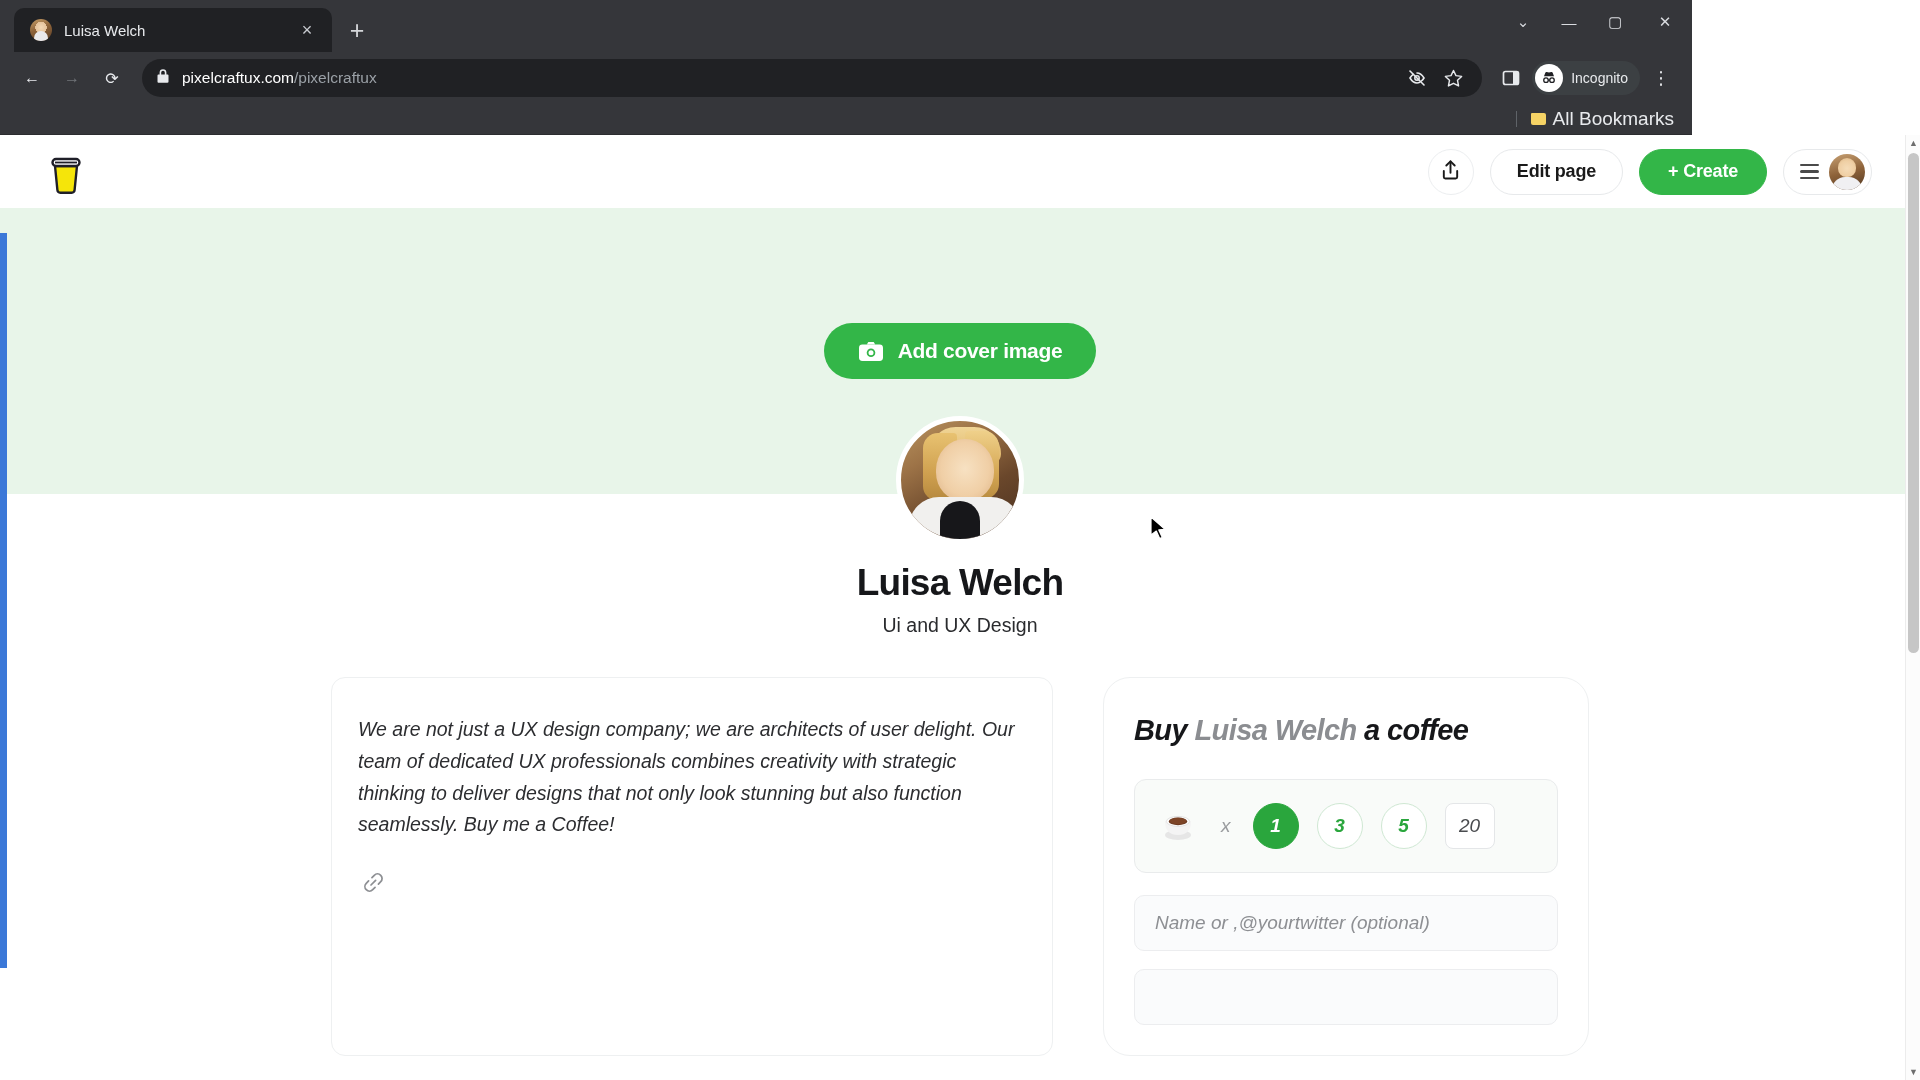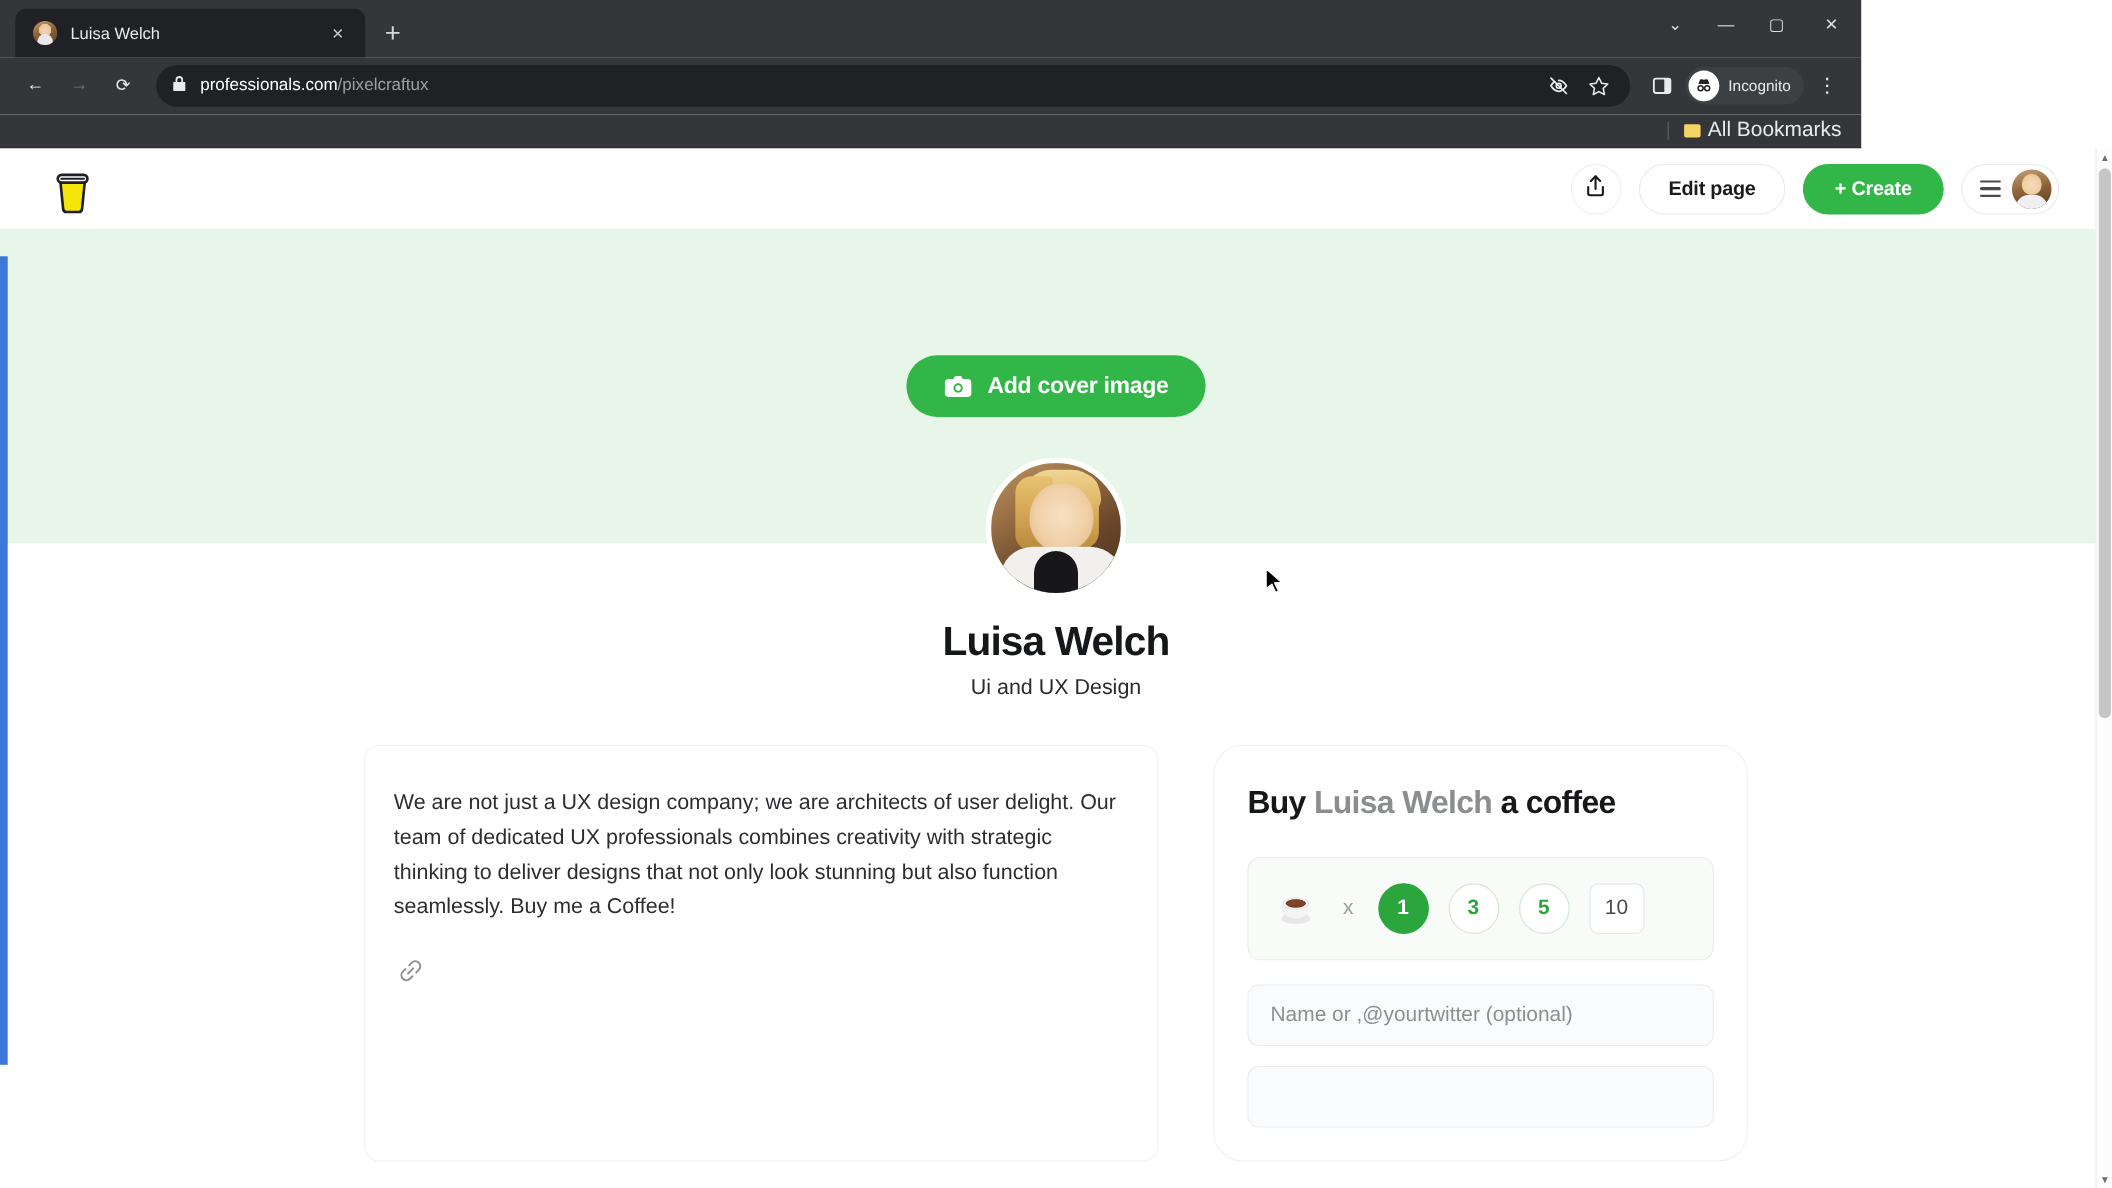--- a/index.html
+++ b/index.html
@@ -253,20 +253,21 @@
   .profile-tagline {
     text-align: center; margin-top: 10px;
     font-size: 19.5px; color: #2a2b2e; font-weight: 400;
   }
 
   
   .main-grid {
     display: flex; gap: 50px;
     padding: 40px 0 0 0;
     justify-content: center;
+    font-style: italic;
   }
   .card {
     background: #ffffff;
     border: 1.5px solid #eef0f1;
     border-radius: 14px;
   }
   .bio-card { width: 722px; min-height: 232px; padding: 36px 30px 28px 26px; }
   .bio-text {
     font-size: 19.5px; line-height: 1.63; color: #2c2d30;
   }
@@ -356,21 +357,21 @@
   <div class="chrome-toolbar">
     <div class="nav-btn">←</div>
     <div class="nav-btn disabled">→</div>
     <div class="nav-btn">⟳</div>
     <div class="omnibox">
       <span>
         <svg width="14" height="16" viewBox="0 0 14 16">
             <path d="M3.6 6.6V4.6a3.4 3.4 0 016.8 0v2h1.2c.5 0 .9.4.9.9v6.3c0 .5-.4.9-.9.9H2.4c-.5 0-.9-.4-.9-.9V7.5c0-.5.4-.9.9-.9h1.2zm1.6 0h3.6V4.6a1.8 1.8 0 10-3.6 0v2z" fill="#e8eaed"></path>
           </svg>
       </span>
-      <span class="omni-url"><span>professionals.com</span><span class="path">/pixelcraftux</span></span>
+      <span class="omni-url"><span>pixelcraftux.com</span><span class="path">/pixelcraftux</span></span>
       <div class="omni-actions">
         <div class="omni-icon">
           <svg width="20" height="20" viewBox="0 0 20 20">
               <path d="M3 3l14 14" stroke="#e8eaed" stroke-width="1.6" stroke-linecap="round"></path>
               <path d="M10 5c4 0 7 5 7 5s-1 1.7-2.6 3M6.2 6.4C4.3 7.7 3 10 3 10s3 5 7 5c1 0 1.9-.3 2.7-.7" stroke="#e8eaed" stroke-width="1.6" fill="none" stroke-linecap="round"></path>
               <circle cx="10" cy="10" r="2.2" stroke="#e8eaed" stroke-width="1.5" fill="none"></circle>
             </svg>
         </div>
         <div class="omni-icon">
           <svg width="21" height="21" viewBox="0 0 22 22">
@@ -494,21 +495,21 @@
               <path d="M8 17c0-1 1-1.6 2-1.6h22c1 0 2 .6 2 1.6 0 6.8-3.6 13-13 13S8 23.8 8 17z" fill="#f4f4f4"></path>
               <ellipse cx="21" cy="16.4" rx="11.6" ry="5" fill="#ffffff" stroke="#e2e2e2" stroke-width="1"></ellipse>
               <ellipse cx="21" cy="16.4" rx="9.2" ry="3.8" fill="#6b3a22"></ellipse>
               <ellipse cx="21" cy="16" rx="8.4" ry="3.3" fill="#7d4427"></ellipse>
             </svg>
           </span>
           <span class="x-mark">x</span>
           <div class="qty-opt active">1</div>
           <div class="qty-opt">3</div>
           <div class="qty-opt">5</div>
-          <div class="qty-custom">10</div>
+          <div class="qty-custom">20</div>
         </div>
 
         <div class="text-field">Name or ,@yourtwitter (optional)</div>
         <div class="text-field second"></div>
       </div>
 
     </div>
 
     <div class="page-scrollbar">
       <div class="sb-arrow up">▲</div>

